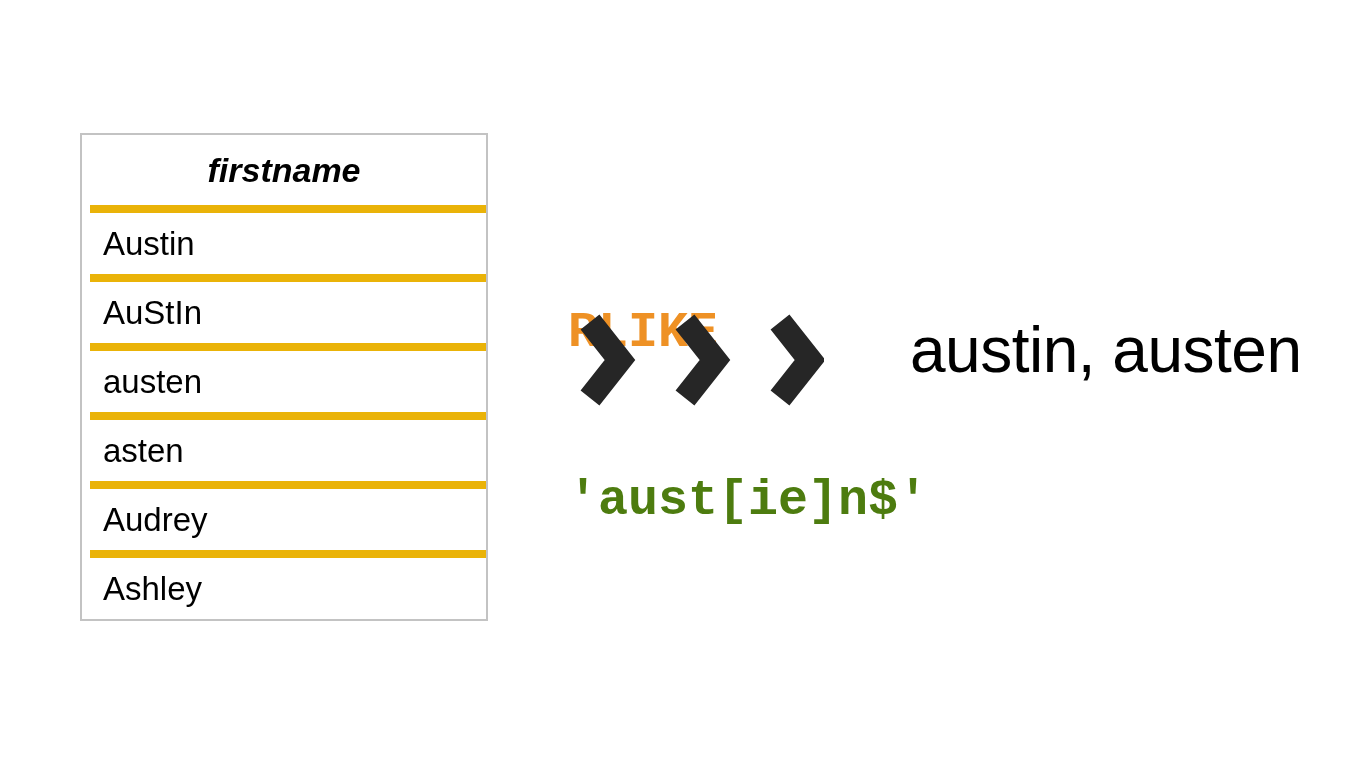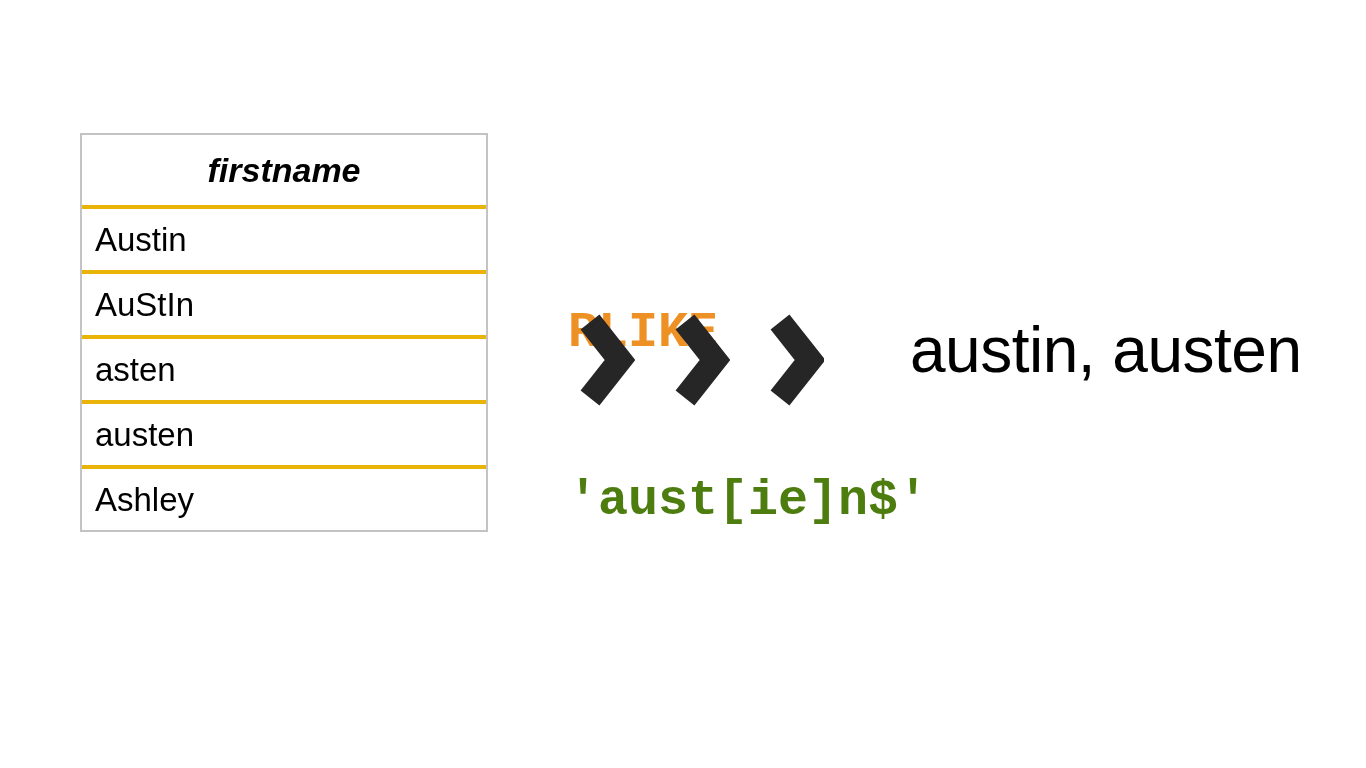--- a/index.html
+++ b/index.html
@@ -36,21 +36,22 @@
     color: #000000;
     font-style: italic;
   }
   .names-table .tr {
     height: 61px;
     display: flex;
     align-items: center;
     padding-left: 13px;
     font-size: 33px;
     color: #000000;
-    border-top: 4px solid #eab308;
+    border-top: 8px solid #eab308;
+    margin-left: 8px;
   }
 
   
   .code {
     position: absolute;
     left: 568px;
     top: 193px;
     font-family: "Liberation Mono", monospace;
     font-weight: bold;
     font-size: 50px;
@@ -82,22 +83,23 @@
 </style>
 </head>
 <body>
 
 <div class="canvas">
 
   <div class="names-table">
     <div class="th">firstname</div>
     <div class="tr">Austin</div>
     <div class="tr">AuStIn</div>
+    <div class="tr">austen</div>
     <div class="tr">asten</div>
-    <div class="tr">austen</div>
+    <div class="tr">Audrey</div>
     <div class="tr">Ashley</div>
   </div>
 
   <div class="code">
     <div class="kw">RLIKE</div>
     <div class="pattern">'aust[ie]n$'</div>
   </div>
 
   <svg class="chevrons" width="250" height="100" viewBox="0 0 250 100" aria-hidden="true">
     <g fill="none" stroke="#262626" stroke-width="24" stroke-linejoin="miter" stroke-linecap="butt">

